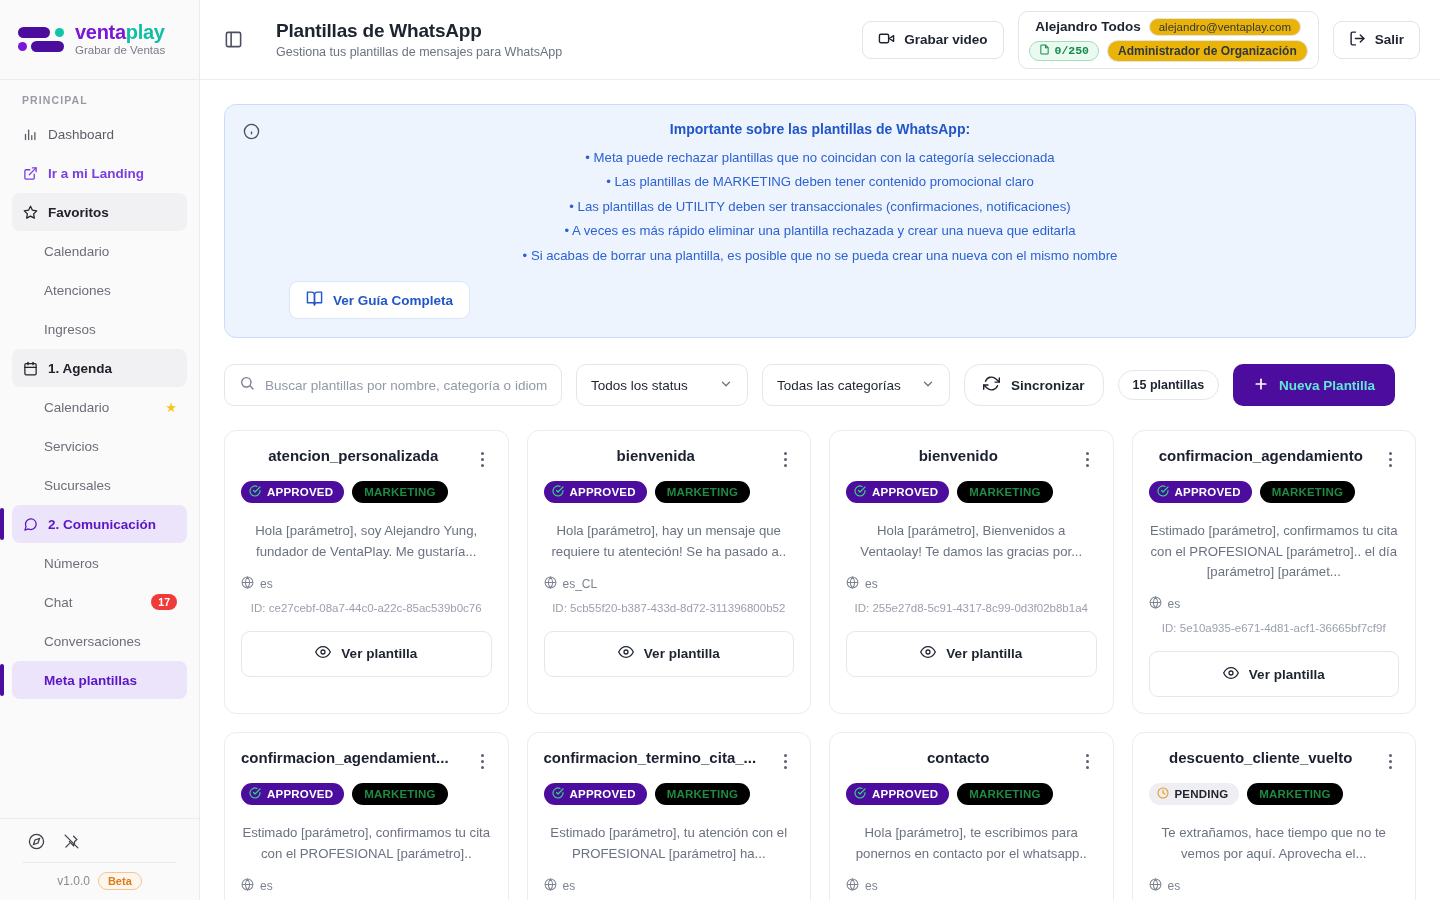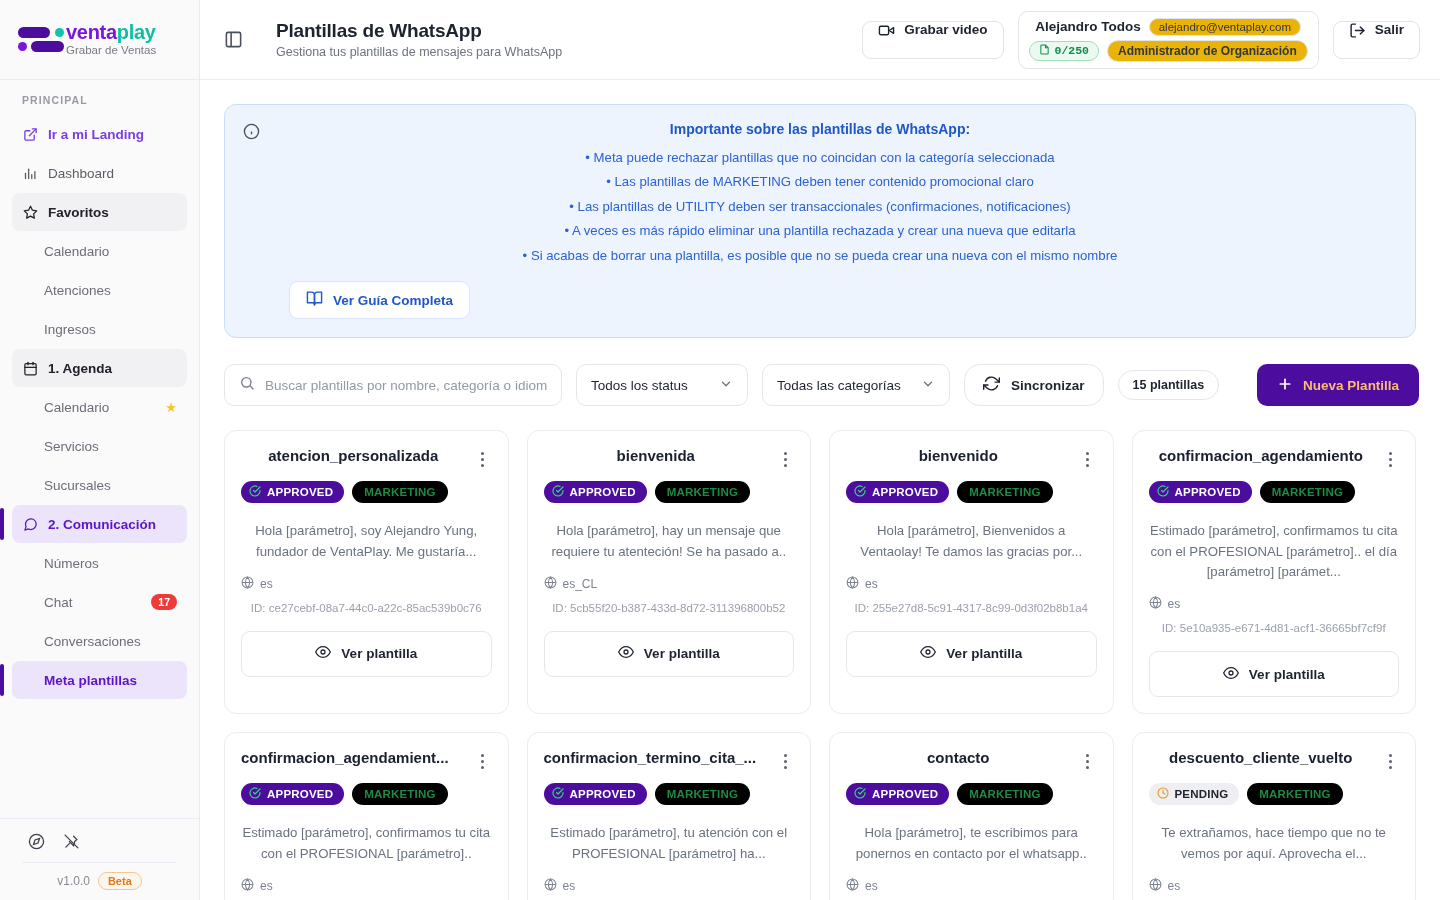--- a/index.html
+++ b/index.html
@@ -11,21 +11,21 @@
   .app { display: flex; width: 1440px; height: 900px; }
 
   
   .sidebar {
     width: 200px; height: 900px; flex: 0 0 200px;
     background: #fafafa; border-right: 1px solid #e9e9ee;
     display: flex; flex-direction: column;
   }
   .logo-area {
     height: 80px; flex: 0 0 80px; display: flex; align-items: center;
-    padding-left: 16px; border-bottom: 1px solid #eceaf3; 
+    padding-left: 16px; border-bottom: 1px solid #eceaf3; gap: 9px;
   }
   .logo-mark { width: 50px; height: 32px; position: relative; flex: 0 0 50px; }
   .lm-bar-top { position: absolute; left: 2px; top: 3px; width: 32px; height: 11px;
     background: #4c0d9e; border-radius: 6px; }
   .lm-dot-teal { position: absolute; left: 39px; top: 4px; width: 9px; height: 9px;
     background: #0fc6a8; border-radius: 50%; }
   .lm-dot-purple { position: absolute; left: 2px; top: 18px; width: 9px; height: 9px;
     background: #7a16d6; border-radius: 50%; }
   .lm-bar-bot { position: absolute; left: 15px; top: 17px; width: 33px; height: 11px;
     background: #4c0d9e; border-radius: 6px; }
@@ -93,21 +93,21 @@
   }
   .toggle-btn { width: 30px; height: 30px; display: flex; align-items: center;
     justify-content: center; cursor: pointer; flex: 0 0 30px; }
   .title-block { margin-left: 14px; flex: 0 0 auto; }
   .page-title { font-size: 19px; font-weight: 700; color: #1e2330; letter-spacing: -0.2px; }
   .page-sub { font-size: 12.5px; color: #6c7280; margin-top: 3px; }
   .topbar-spacer { flex: 1 1 auto; }
 
   .btn-outline {
     height: 38px; border: 1px solid #e2e4ea; background: #fff; border-radius: 9px;
-    display: inline-flex; align-items: flex-start; gap: 9px; padding: 0 15px;
+    display: inline-flex; align-items: center; gap: 9px; padding: 0 15px;
     font-size: 13.5px; color: #1e2330; font-weight: 600; cursor: pointer;
     white-space: nowrap;
   }
   .user-box {
     border: 1px solid #e2e4ea; border-radius: 10px; padding: 6px 10px;
     display: flex; flex-direction: column; gap: 4px; align-items: center;
   }
   .user-row { display: flex; align-items: center; gap: 8px; }
   .user-name { font-size: 13.5px; font-weight: 700; color: #1e2330; white-space: nowrap; }
   .chip {
@@ -169,23 +169,23 @@
     height: 42px; border: 1px solid #e4e6ec; border-radius: 16px; background: #fff;
     display: inline-flex; align-items: center; gap: 11px; padding: 0 18px;
     font-size: 13.5px; color: #1e2330; font-weight: 600; cursor: pointer;
   }
   .count-pill {
     height: 30px; border: 1px solid #e4e6ec; border-radius: 15px; background: #fff;
     display: inline-flex; align-items: center; padding: 0 14px; font-size: 12.5px;
     color: #1e2330; font-weight: 600; white-space: nowrap;
   }
   .btn-primary {
-    height: 42px; background: #4c0d9e; color: #fdba74; border-radius: 10px;
+    height: 42px; background: #4c0d9e; color: #5eead4; border-radius: 10px;
     display: inline-flex; align-items: center; gap: 10px; padding: 0 20px;
-    font-size: 13.5px; font-weight: 700; cursor: pointer; white-space: nowrap; margin-left: 24px;
+    font-size: 13.5px; font-weight: 700; cursor: pointer; white-space: nowrap;
   }
 
   
   .grid {
     display: grid; grid-template-columns: repeat(4, 1fr); gap: 18px;
   }
   .card {
     border: 1px solid #ebecf0; border-radius: 12px; background: #fff;
     padding: 16px 16px 16px 16px; display: flex; flex-direction: column;
   }
@@ -245,41 +245,41 @@
       </div>
       <div class="logo-text">
         <div class="brand"><span class="venta">venta</span><span class="play">play</span></div>
         <div class="brand-sub">Grabar de Ventas</div>
       </div>
     </div>
 
     <nav class="nav">
       <div class="nav-section-label">PRINCIPAL</div>
 
-      <div class="nav-item link">
-        <span class="nav-ico">
-          <svg width="15" height="15" viewBox="0 0 24 24" fill="none" stroke="#7a3fe0" stroke-width="2.1" stroke-linecap="round" stroke-linejoin="round">
-              <path d="M18 13v6a2 2 0 0 1-2 2H5a2 2 0 0 1-2-2V8a2 2 0 0 1 2-2h6"></path>
-              <polyline points="15 3 21 3 21 9"></polyline>
-              <line x1="10" y1="14" x2="21" y2="3"></line>
-            </svg>
-        </span>
-        <span class="nav-label">Ir a mi Landing</span>
-      </div>
-
       <div class="nav-item">
         <span class="nav-ico">
           <svg width="15" height="15" viewBox="0 0 24 24" fill="none" stroke="#5d5d68" stroke-width="2.1" stroke-linecap="round">
               <line x1="4" y1="20" x2="4" y2="12"></line>
               <line x1="9" y1="20" x2="9" y2="5"></line>
               <line x1="14" y1="20" x2="14" y2="14"></line>
               <line x1="19" y1="20" x2="19" y2="9"></line>
             </svg>
         </span>
         <span class="nav-label">Dashboard</span>
+      </div>
+
+      <div class="nav-item link">
+        <span class="nav-ico">
+          <svg width="15" height="15" viewBox="0 0 24 24" fill="none" stroke="#7a3fe0" stroke-width="2.1" stroke-linecap="round" stroke-linejoin="round">
+              <path d="M18 13v6a2 2 0 0 1-2 2H5a2 2 0 0 1-2-2V8a2 2 0 0 1 2-2h6"></path>
+              <polyline points="15 3 21 3 21 9"></polyline>
+              <line x1="10" y1="14" x2="21" y2="3"></line>
+            </svg>
+        </span>
+        <span class="nav-label">Ir a mi Landing</span>
       </div>
 
       <div class="nav-item active-soft">
         <span class="nav-ico">
           <svg width="15" height="15" viewBox="0 0 24 24" fill="none" stroke="#21222a" stroke-width="2" stroke-linejoin="round">
               <polygon points="12 2 15.09 8.26 22 9.27 17 14.14 18.18 21.02 12 17.77 5.82 21.02 7 14.14 2 9.27 8.91 8.26 12 2"></polygon>
             </svg>
         </span>
         <span class="nav-label">Favoritos</span>
       </div>

